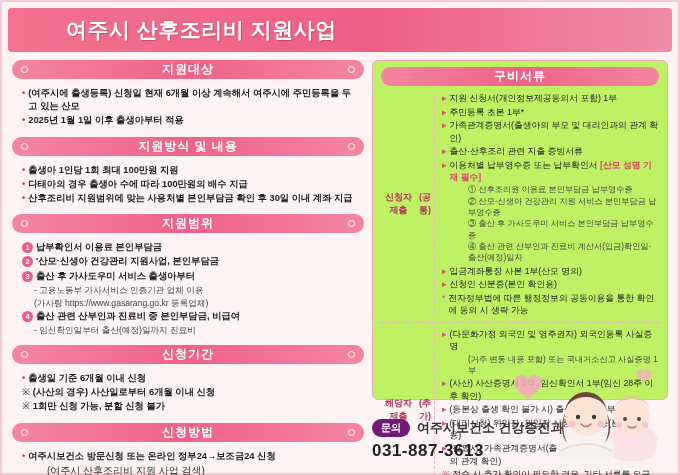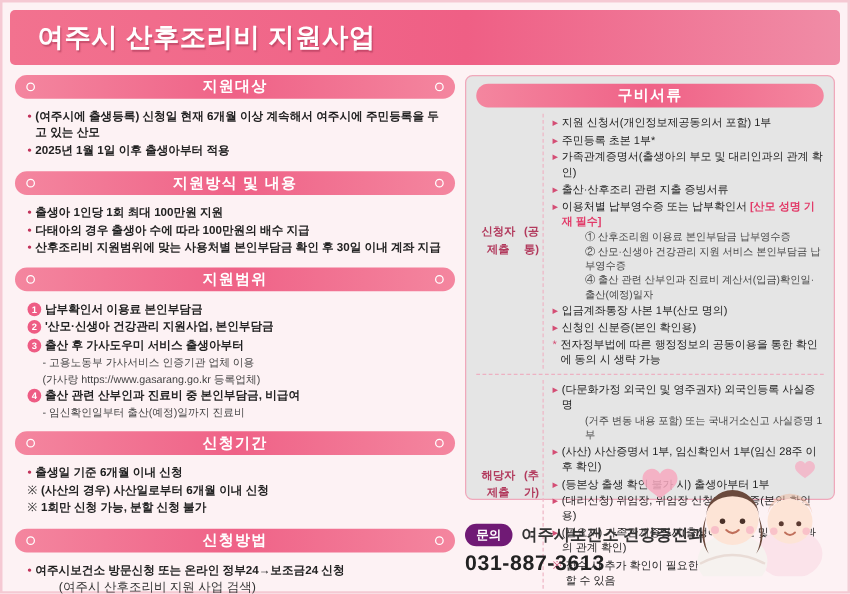--- a/index.html
+++ b/index.html
@@ -14,21 +14,21 @@
   .page {
     position: absolute; inset: 0;
     background: #fdf2f4;
     border: 2px solid #f5c9d3;
   }
   
   .header {
     position: absolute; top: 6px; left: 6px; right: 6px; height: 44px;
     background: linear-gradient(90deg, #f2728f 0%, #ef5f85 55%, #f08ca6 100%);
     border-radius: 4px;
-    display: flex; align-items: center;
+    display: flex; align-items: center; padding-left: 36px;
   }
   .header-title {
     color: #ffffff;
     font-size: 21px;
     font-weight: bold;
     letter-spacing: 0.5px;
     margin-left: 22px;
     text-shadow: 1px 1px 1px rgba(120,20,50,.35);
   }
   
@@ -84,21 +84,21 @@
   }
   .num {
     display:inline-block; width:11px; height:11px; border-radius:50%;
     background:#ee5c84; color:#fff; font-size:7.5px; line-height:11px;
     text-align:center; margin-right:3px; font-weight:bold;
     flex: 0 0 auto; position: relative; top: 1px;
   }
   
   .right-panel {
     position:absolute; left:0; right:0; top:0; height: 340px;
-    background:#e5e5e5;
+    background:#bef264;
     border: 1.6px solid #f0a8bb;
     border-radius: 6px;
   }
   .right-band {
     position:absolute; left:8px; right:8px; top:6px; height:19px;
     background: linear-gradient(90deg,#f4869f 0%, #ef6287 50%, #f4869f 100%);
     border-radius: 10px;
     display:flex; align-items:center; justify-content:center;
   }
   .right-band .band-title { font-size: 12px; }
@@ -283,20 +283,21 @@
               <div class="rline">
                   <span class="mk">▸</span>
                   <span class="tx">출산·산후조리 관련 지출 증빙서류</span>
                 </div>
               <div class="rline">
                 <span class="mk">▸</span>
                 <span class="tx"><span>이용처별 납부영수증 또는 납부확인서</span> <span class="hl">[산모 성명 기재 필수]</span></span>
               </div>
               <div class="rsub">① 산후조리원 이용료 본인부담금 납부영수증</div>
               <div class="rsub">② 산모·신생아 건강관리 지원 서비스 본인부담금 납부영수증</div>
+              <div class="rsub">③ 출산 후 가사도우미 서비스 본인부담금 납부영수증</div>
               <div class="rsub">④ 출산 관련 산부인과 진료비 계산서(입금)확인일·출산(예정)일자</div>
               <div class="rline">
                   <span class="mk">▸</span>
                   <span class="tx">입금계좌통장 사본 1부(산모 명의)</span>
                 </div>
               <div class="rline">
                   <span class="mk">▸</span>
                   <span class="tx">신청인 신분증(본인 확인용)</span>
                 </div>
               <div class="rline">

